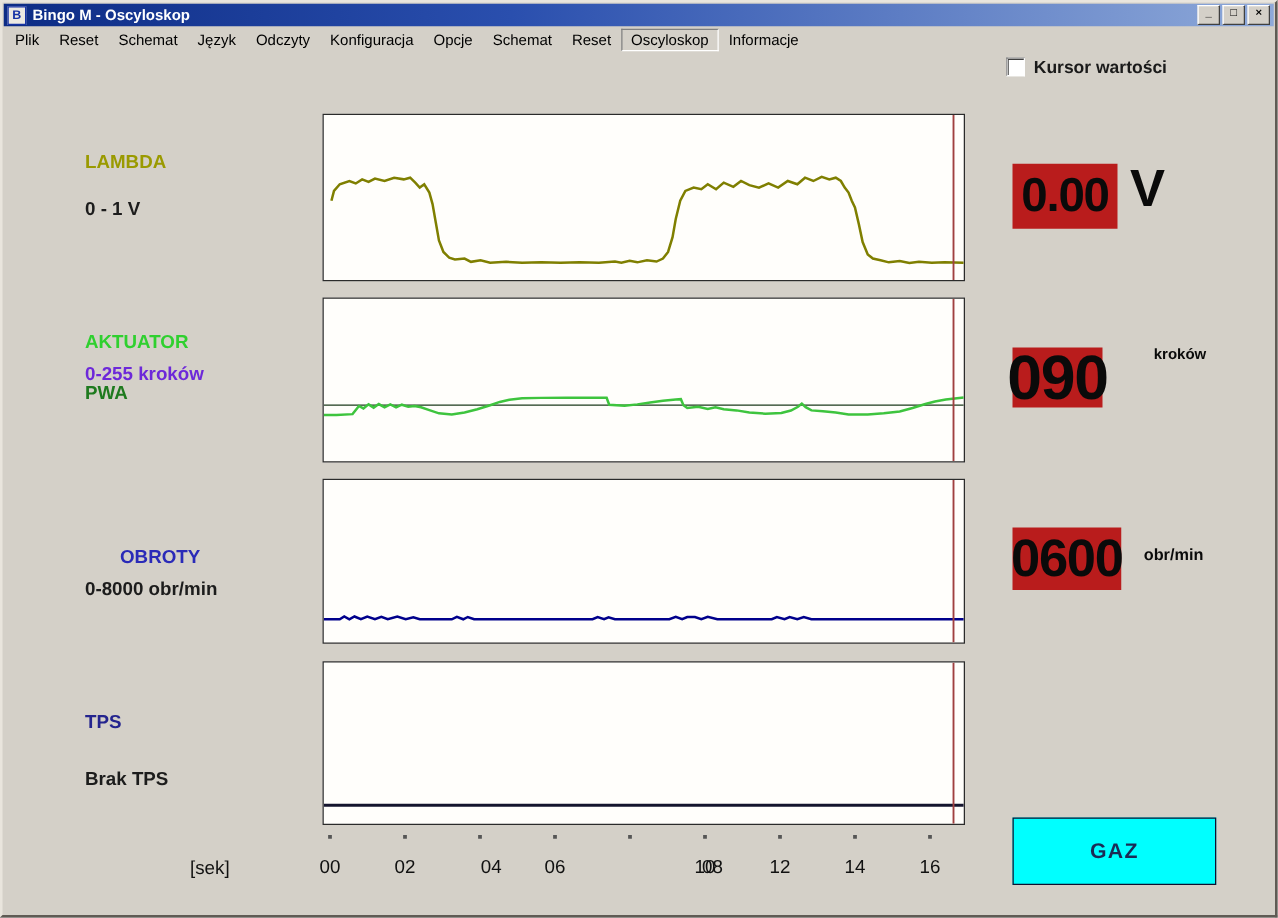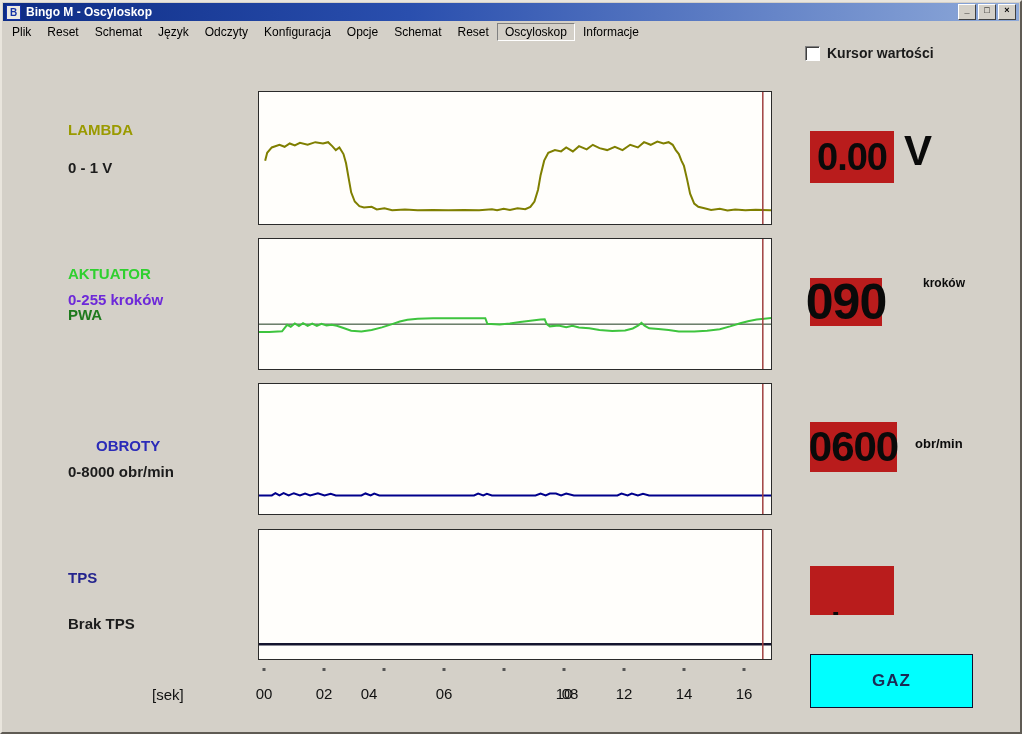--- a/index.html
+++ b/index.html
@@ -172,21 +172,21 @@
       </svg>
     </div>
 
   <div class="axis-label">[sek]</div>
   <div class="axis-layer">
       <div class="tick-dot" style="left: 262px;"></div>
       <div class="tick-label" style="left: 262px; text-align: center;">00</div>
       <div class="tick-dot" style="left: 322px;"></div>
       <div class="tick-label" style="left: 322px;">02</div>
       <div class="tick-dot" style="left: 382px;"></div>
-      <div class="tick-label" style="left: 367px;">04</div>
+      <div class="tick-label" style="left: 391px;">04</div>
       <div class="tick-dot" style="left: 442px;"></div>
       <div class="tick-label" style="left: 442px;">06</div>
       <div class="tick-dot" style="left: 502px;"></div>
       <div class="tick-label" style="left: 530px; margin-left: 38px;">08</div>
       <div class="tick-dot" style="left: 562px;"></div>
       <div class="tick-label" style="left: 562px;">10</div>
       <div class="tick-dot" style="left: 622px;"></div>
       <div class="tick-label" style="left: 622px;">12</div>
       <div class="tick-dot" style="left: 682px;"></div>
       <div class="tick-label" style="left: 682px;">14</div>
@@ -196,17 +196,16 @@
 
   <div class="val-box val-lambda">0.00</div>
   <div class="unit unit-v">V</div>
 
   <div class="val-box val-akt">090</div>
   <div class="unit unit-akt">kroków</div>
 
   <div class="val-box val-obr">0600</div>
   <div class="unit unit-obr">obr/min</div>
 
-  <div class="val-box val-tps">_.__</div>
 
   <div class="gaz-btn" style="color: rgb(27, 43, 85); background: rgb(0, 255, 255);">GAZ</div>
 
 </div>
 
 </body></html>

